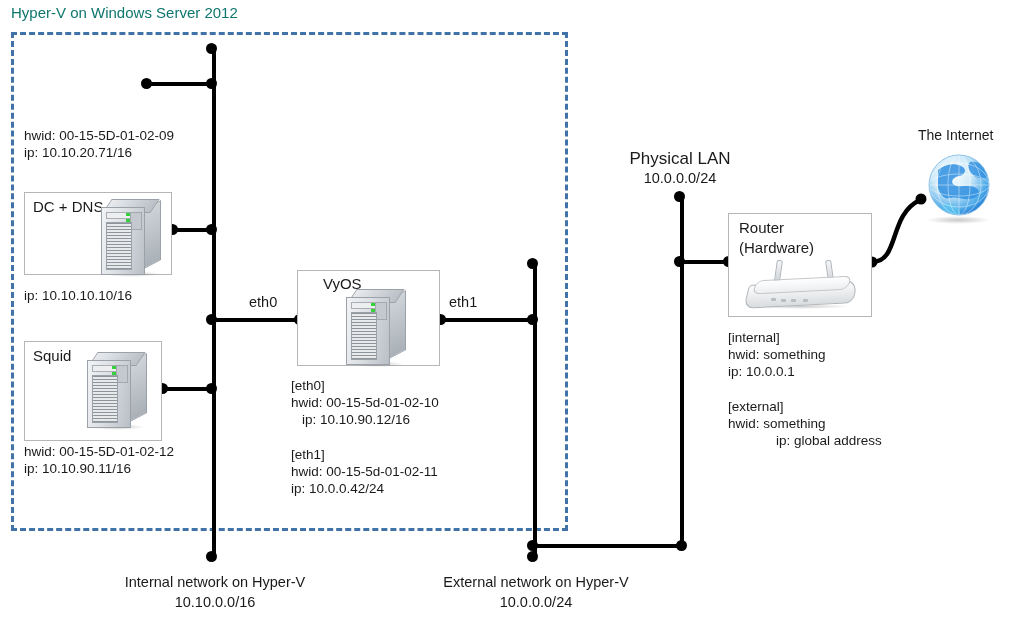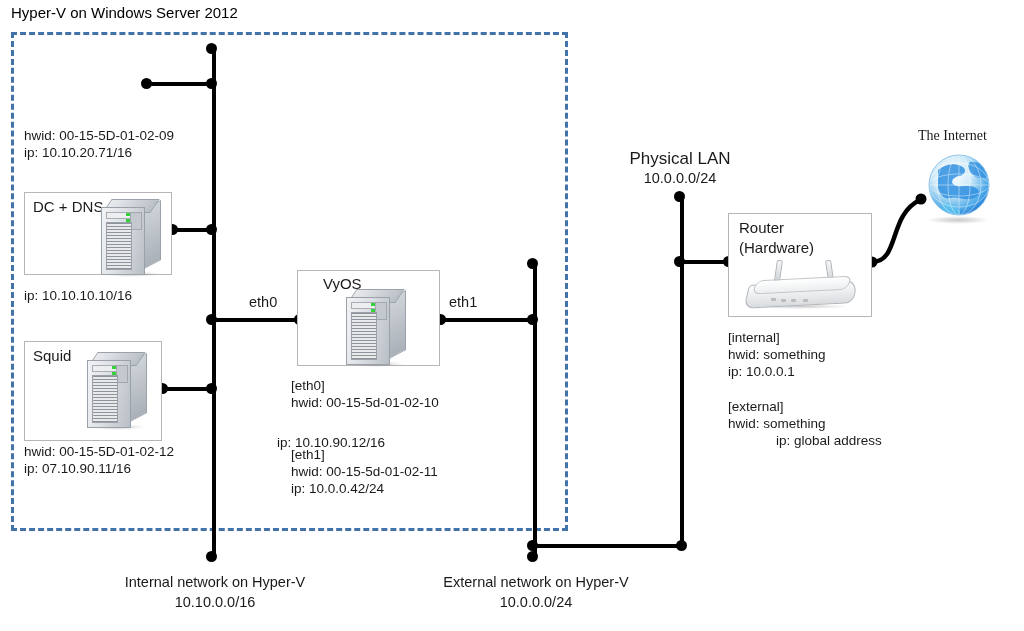--- a/index.html
+++ b/index.html
@@ -6,21 +6,21 @@
   body{
     width:1024px;height:631px;
     background:#ffffff;
     font-family:"Liberation Sans","DejaVu Sans",sans-serif;
     color:#1a1a1a;
     overflow:hidden;
     position:relative;
   }
   #stage{position:absolute;left:0;top:0;width:1024px;height:631px;}
   .txt{position:absolute;font-size:13.5px;line-height:17px;color:#1a1a1a;white-space:pre;}
-  .title{position:absolute;font-size:15px;line-height:18px;color:#000000;white-space:pre;text-align:right;}
+  .title{position:absolute;font-size:15px;line-height:18px;color:#0f766e;white-space:pre;text-align:right;}
   .nodebox{position:absolute;border:1px solid #b6b6b6;background:#ffffff;box-sizing:border-box;}
   .nodelabel{position:absolute;font-size:15px;line-height:18px;color:#1a1a1a;white-space:pre;}
   .center{text-align:center;}
 
   
   #hyperv-boundary{
     position:absolute;
     border:3px dashed #4273a8;
     box-sizing:border-box;
     background:transparent;
@@ -174,21 +174,21 @@
       <div class="srv-front">
         <div class="srv-bay"></div>
         <div class="srv-led" style="left:24px;top:5px;"></div>
         <div class="srv-led" style="left:24px;top:11px;"></div>
         <div class="srv-panel"></div>
         <div class="srv-grid"></div>
       </div>
     </div>
   </div>
   <div class="txt" style="left:24px;top:443px;">hwid: 00-15-5D-01-02-12</div>
-  <div class="txt" style="left:24px;top:460px;">ip: 07.10.90.11/16</div>
+  <div class="txt" style="left:24px;top:460px;">ip: 10.10.90.11/16</div>
 
   <div class="nodebox" style="left:297px;top:270px;width:143px;height:96px;">
     <div class="nodelabel" style="left:8px;top:4px;margin-left:17px;">VyOS</div>
     <div class="art" style="left:48px;top:18px;width:62px;height:80px;">
       <div class="srv-shadow"></div>
       <div class="srv-side"></div>
       <div class="srv-top"></div>
       <div class="srv-front">
         <div class="srv-bay"></div>
         <div class="srv-led" style="left:24px;top:5px;"></div>
@@ -196,21 +196,21 @@
         <div class="srv-panel"></div>
         <div class="srv-grid"></div>
       </div>
     </div>
   </div>
   <div class="txt" style="left:249px;top:294px;font-size:14.5px;">eth0</div>
   <div class="txt" style="left:449px;top:294px;font-size:14.5px;">eth1</div>
 
   <div class="txt" style="left:291px;top:377px;">[eth0]</div>
   <div class="txt" style="left:291px;top:394px;">hwid: 00-15-5d-01-02-10</div>
-  <div class="txt" style="left:277px;top:411px;margin-top:23px;">ip: 10.10.90.12/16</div>
+  <div class="txt" style="left:302px;top:411px;">ip: 10.10.90.12/16</div>
 
   <div class="txt" style="left:291px;top:446px;">[eth1]</div>
   <div class="txt" style="left:291px;top:463px;">hwid: 00-15-5d-01-02-11</div>
   <div class="txt" style="left:291px;top:480px;">ip: 10.0.0.42/24</div>
 
   <div class="nodebox" style="left:728px;top:213px;width:144px;height:104px;">
     <div class="nodelabel" style="left:10px;top:5px;">Router</div>
     <div class="nodelabel" style="left:10px;top:25px;">(Hardware)</div>
     <div class="art" style="left:18px;top:44px;width:112px;height:54px;">
       <div class="rt-ant" style="left:28px;top:2px;transform:rotate(8deg);"></div>
@@ -225,21 +225,21 @@
     </div>
   </div>
   <div class="txt" style="left:728px;top:329px;">[internal]</div>
   <div class="txt" style="left:728px;top:346px;">hwid: something</div>
   <div class="txt" style="left:728px;top:363px;">ip: 10.0.0.1</div>
 
   <div class="txt" style="left:728px;top:398px;">[external]</div>
   <div class="txt" style="left:728px;top:415px;">hwid: something</div>
   <div class="txt" style="left:728px;top:432px;margin-left:48px;">ip: global address</div>
 
-  <div class="txt" style="left:918px;top:127px;font-size:14px;font-family:Liberation Serif, serif;">The Internet</div>
+  <div class="txt" style="left:918px;top:127px;font-size:14px;">The Internet</div>
   <div class="globe-wrap" style="left:920px;top:152px;width:78px;height:76px;">
     <div class="globe-shadow"></div>
     <svg width="78" height="72" viewBox="0 0 78 72">
       <defs>
         <radialGradient id="gsea" cx="38%" cy="32%" r="78%">
           <stop offset="0%" stop-color="#ffffff"></stop>
           <stop offset="42%" stop-color="#cfeaf8"></stop>
           <stop offset="78%" stop-color="#4aa8e8"></stop>
           <stop offset="100%" stop-color="#1565c8"></stop>
         </radialGradient>

